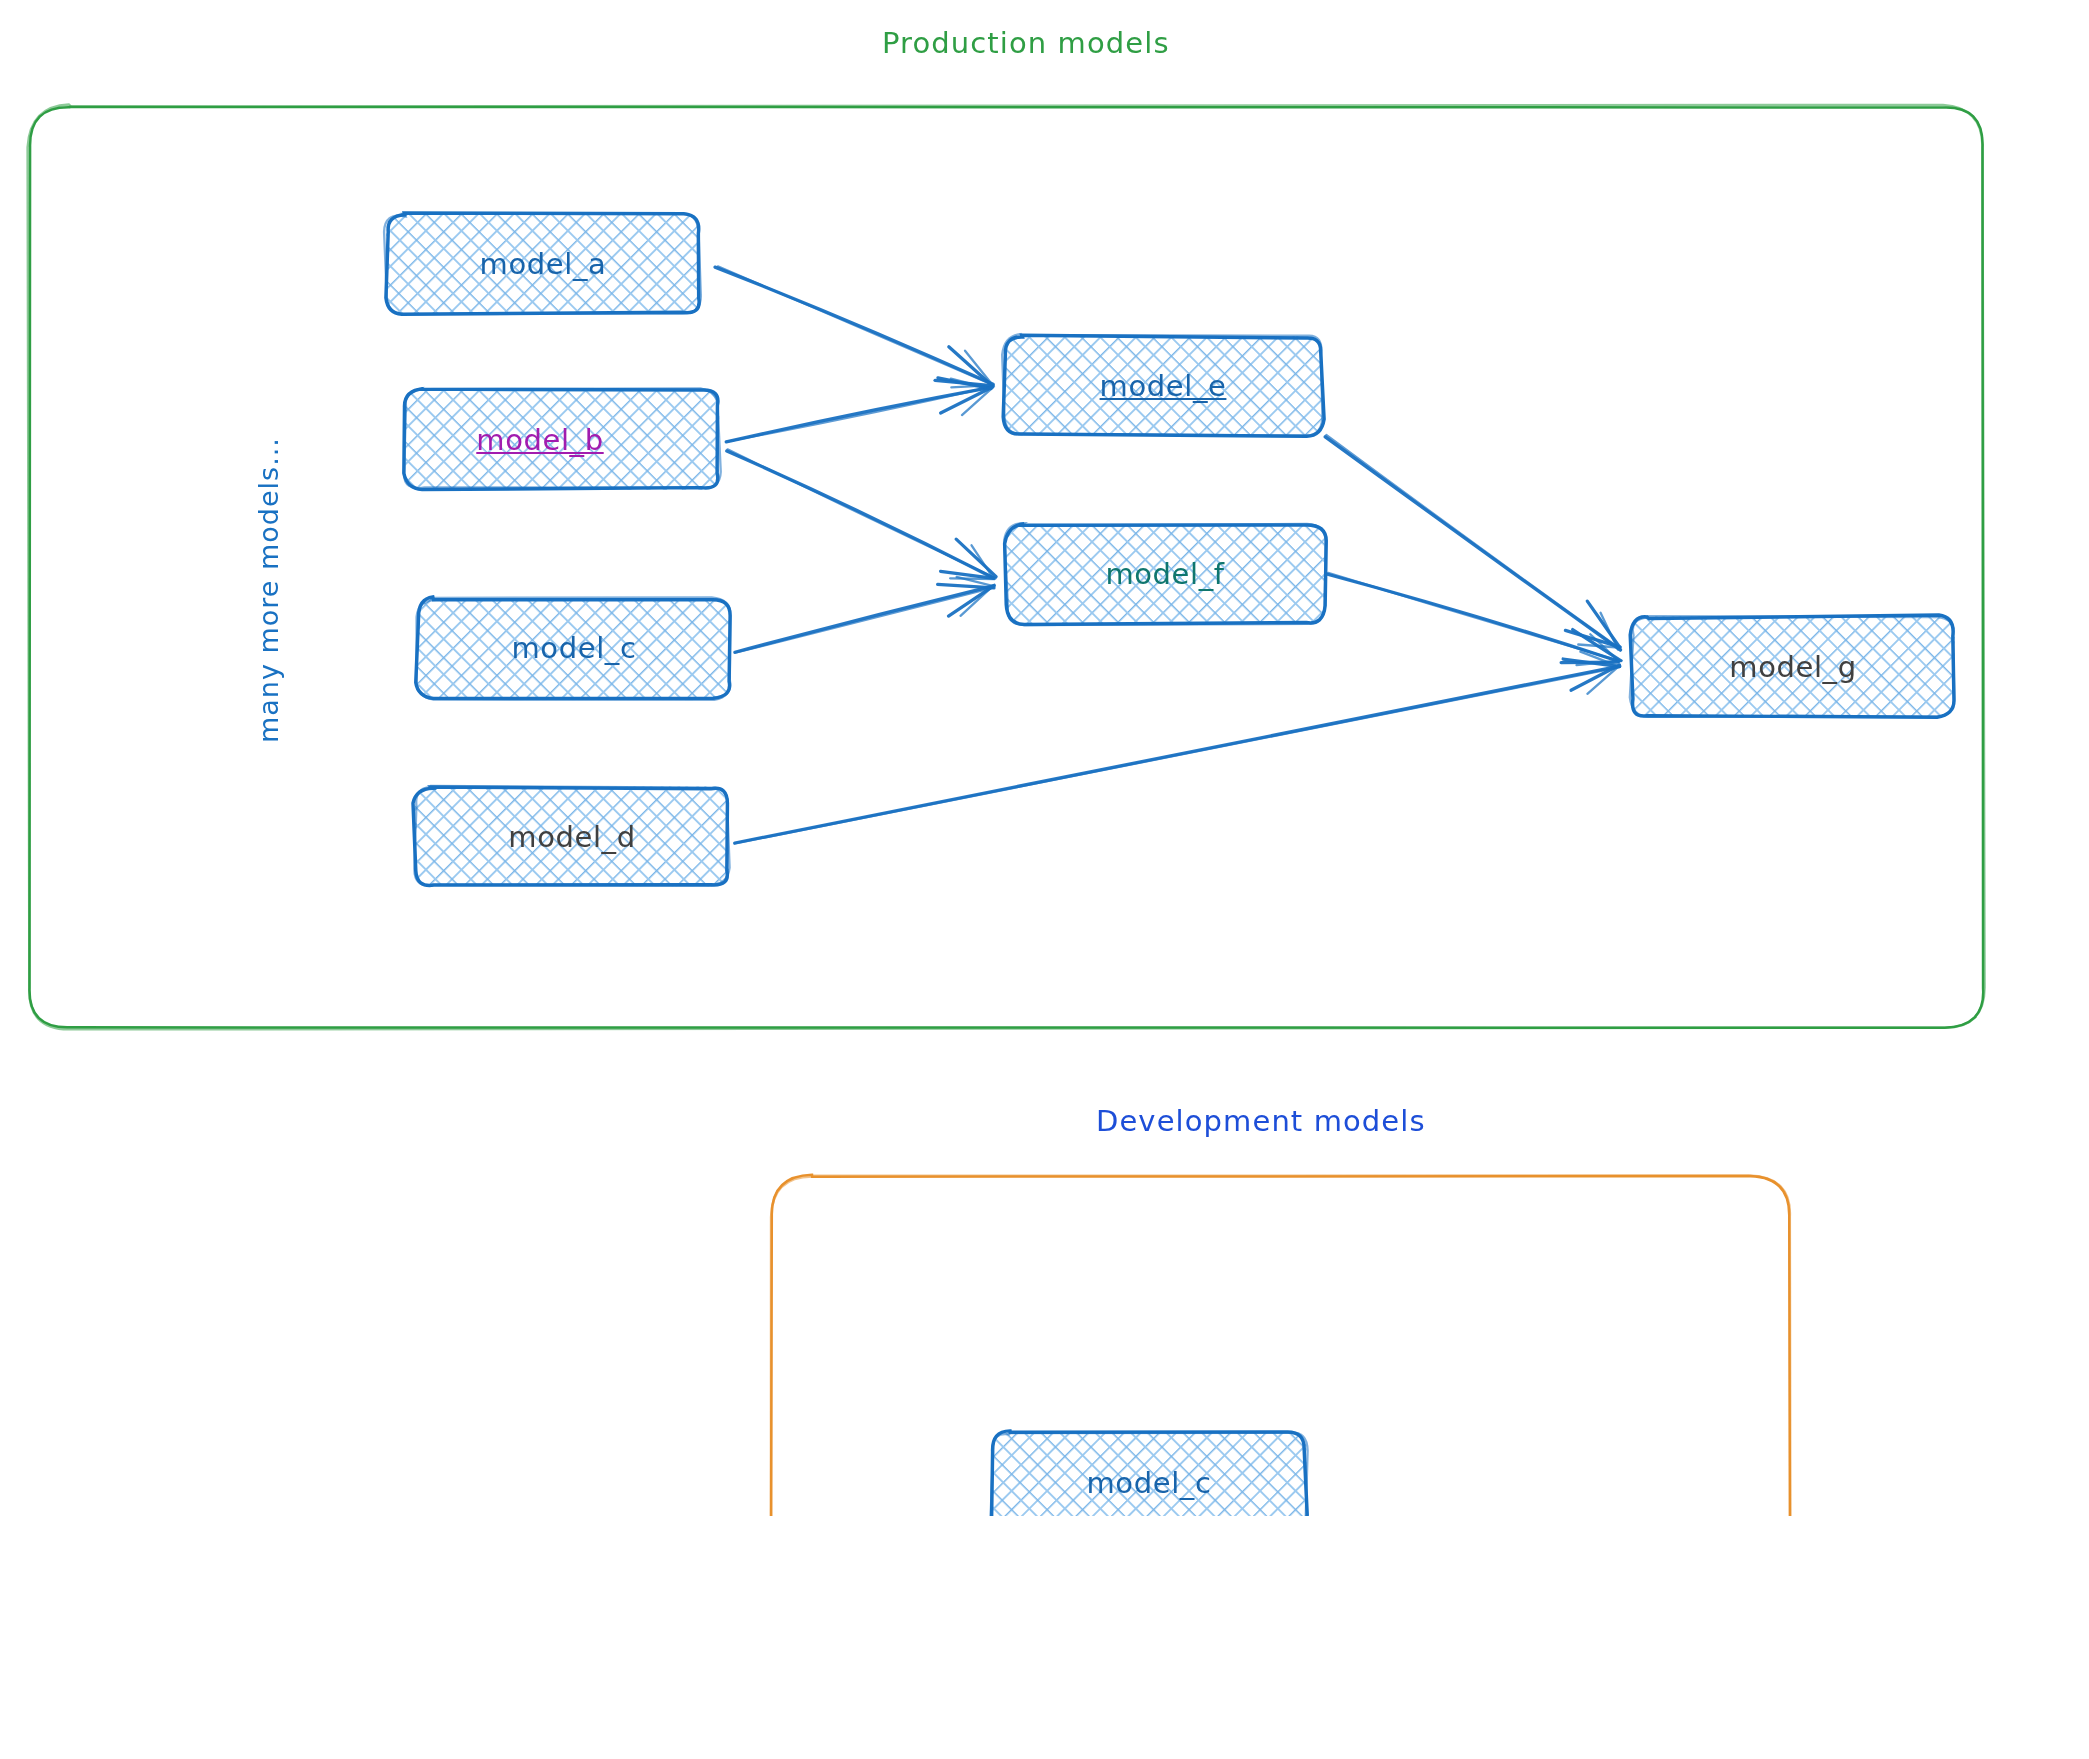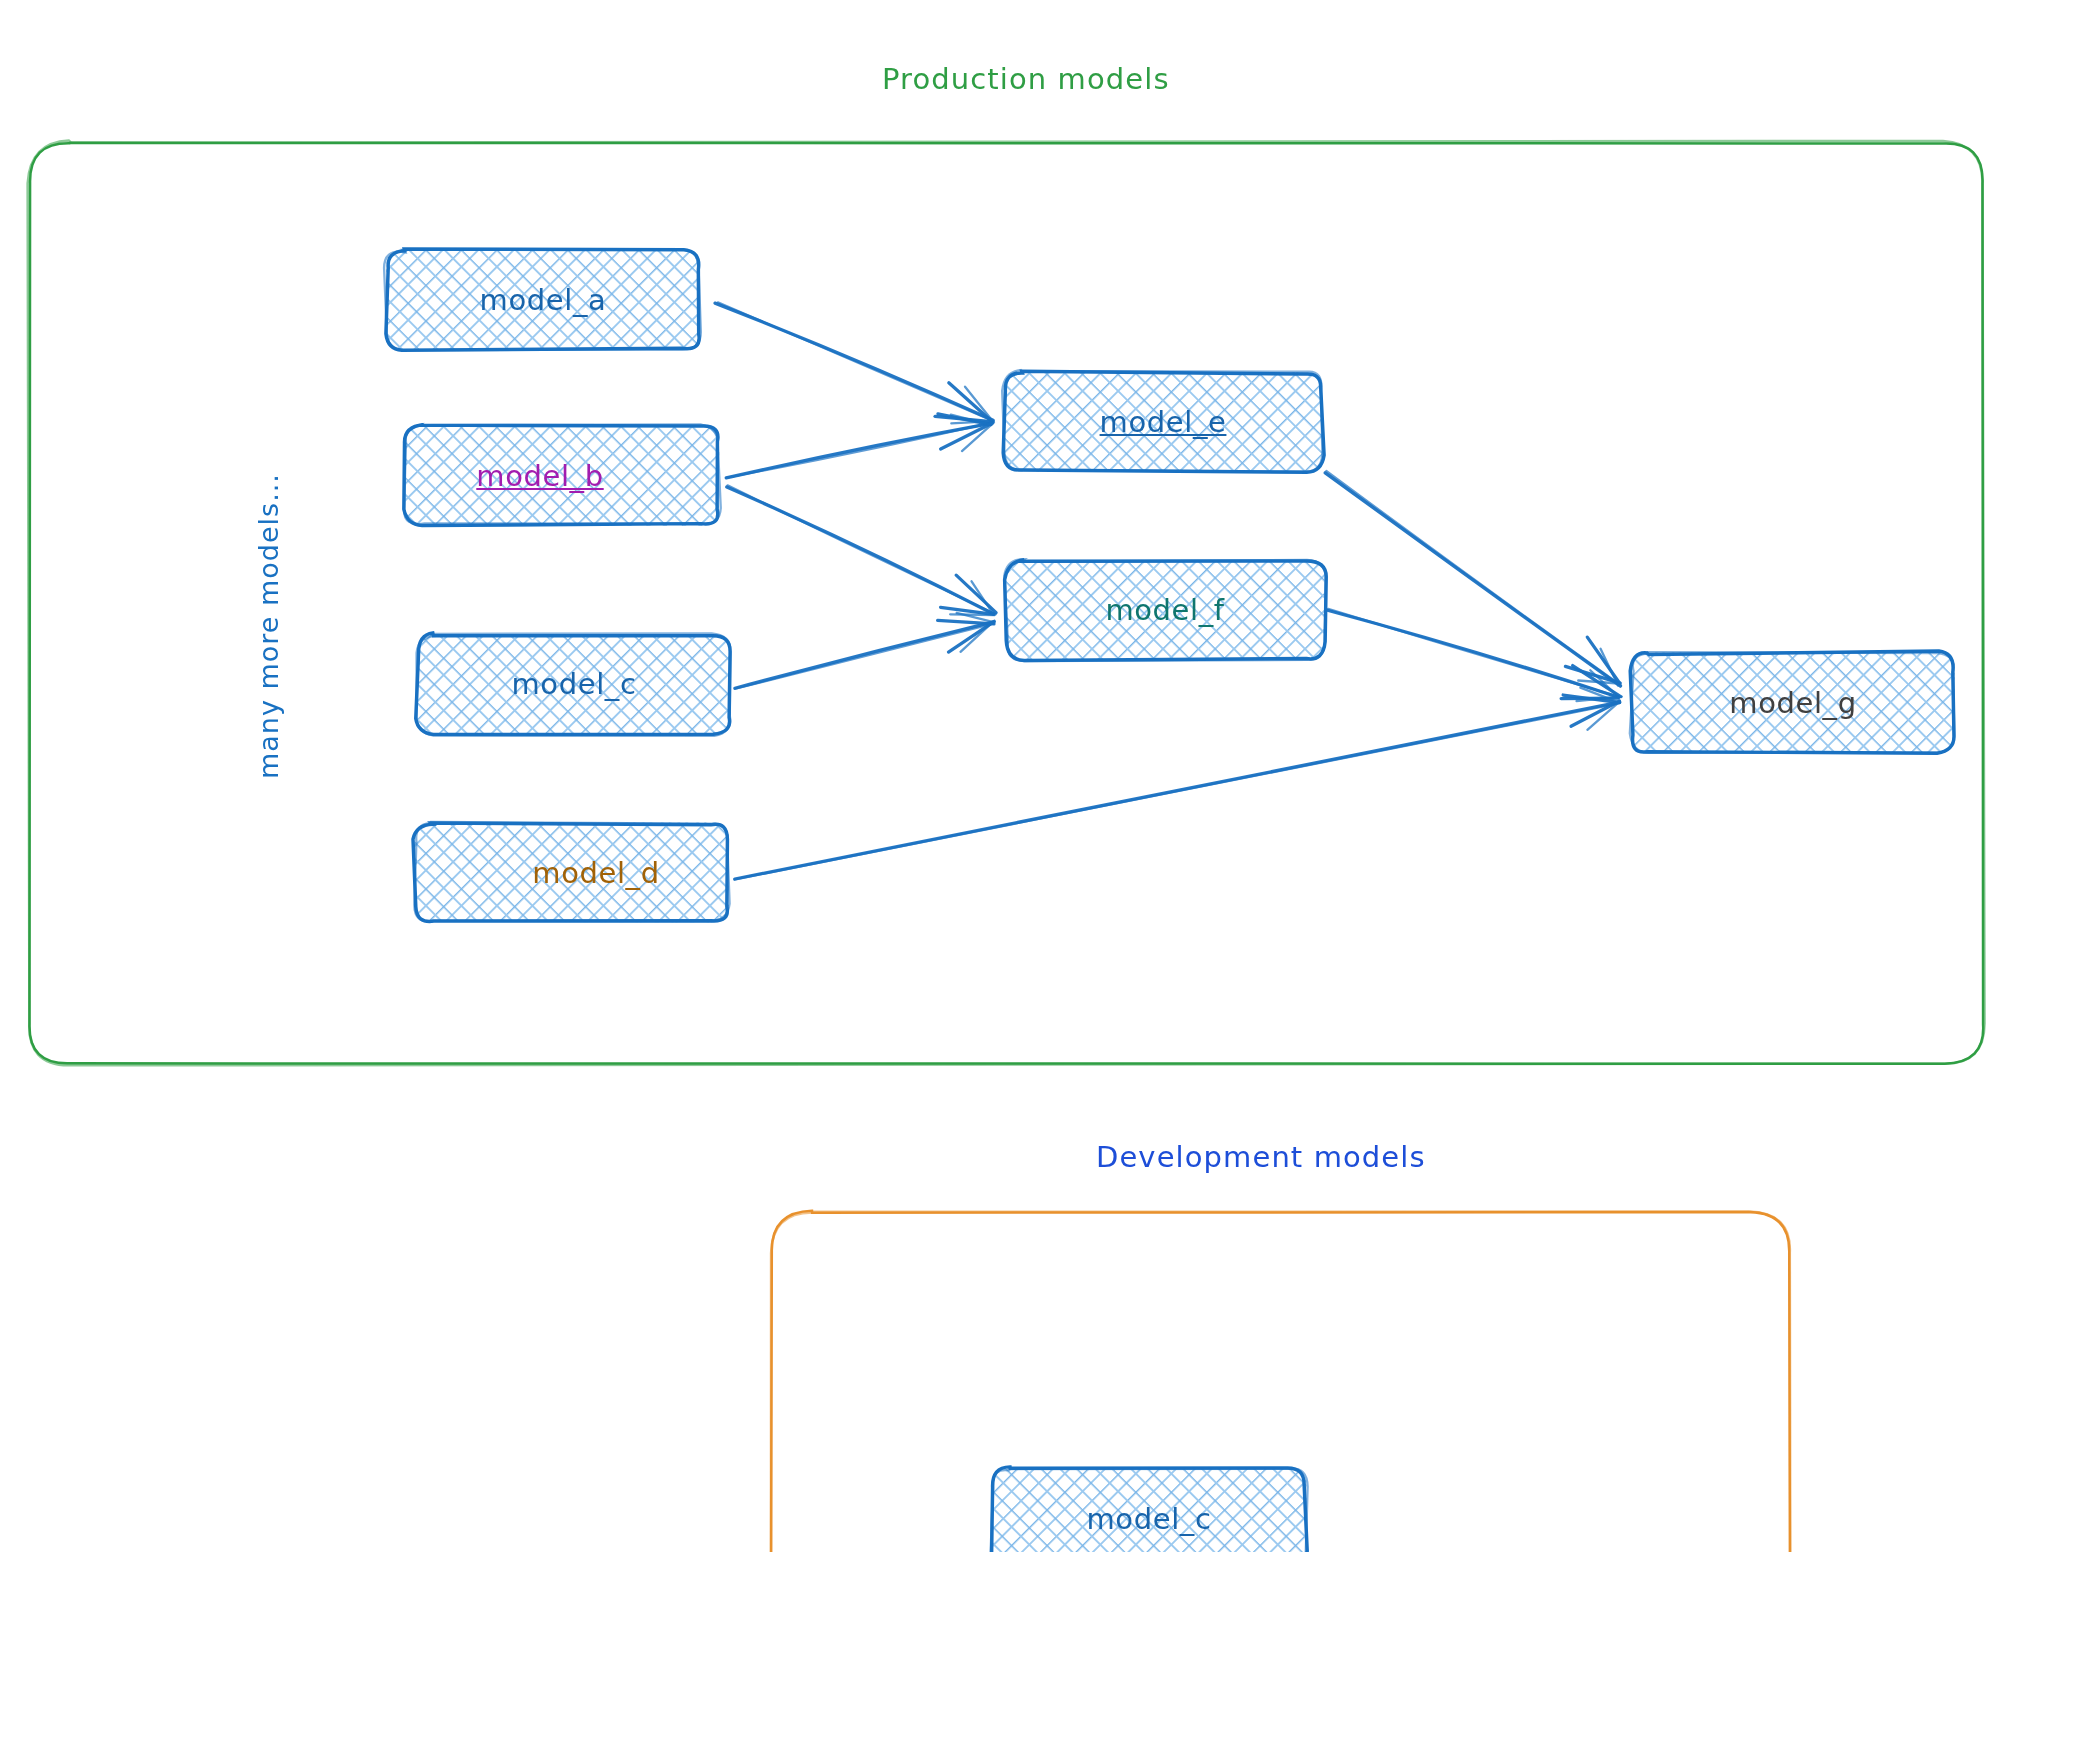--- a/index.html
+++ b/index.html
@@ -10,21 +10,20 @@
   }
   body {
     font-family: "DejaVu Sans", sans-serif;
   }
   #canvas {
     position: relative;
     width: 2089px;
     height: 1516px;
     background: #ffffff;
     overflow: hidden;
-    margin-top: 36px;
   }
   #sketch {
     position: absolute;
     top: 0;
     left: 0;
     width: 2089px;
     height: 1759px;
   }
   .grp-title {
     position: absolute;
@@ -179,21 +178,21 @@
         </g>
       </g>
   </svg>
 
   <div id="labels-layer">
       <div class="grp-title" style="left: 882px; top: 26px; color: rgb(47, 158, 68);">Production models</div>
       <div class="grp-title" style="left: 1096px; top: 1104px; color: #1d4ed8;">Development models</div>
       <div class="node-label" style="left: 543px; top: 264px; color: rgb(24, 100, 171);">model_a</div>
       <div class="node-label" style="left: 540px; top: 440px; color: #a21caf; text-decoration: underline;">model_b</div>
       <div class="node-label" style="left: 574px; top: 648px; color: rgb(24, 100, 171);">model_c</div>
-      <div class="node-label" style="left: 596px; top: 837px; color: #a16207;">model_d</div>
+      <div class="node-label" style="left: 572px; top: 837px; color: #404040;">model_d</div>
       <div class="node-label" style="left: 1163px; top: 386px; color: rgb(24, 100, 171); text-decoration: underline;">model_e</div>
       <div class="node-label" style="left: 1165px; top: 574px; color: #0f766e;">model_f</div>
       <div class="node-label" style="left: 1793px; top: 667px; color: #404040;">model_g</div>
       <div class="node-label" style="left: 1149px; top: 1483px; color: rgb(24, 100, 171);">model_c</div>
       <div class="side-label" style="left: 253px; top: 743px; color: rgb(25, 113, 194); transform: rotate(-90deg);">many more models...</div>
     </div>
 </div>
 
 
 </body></html>

